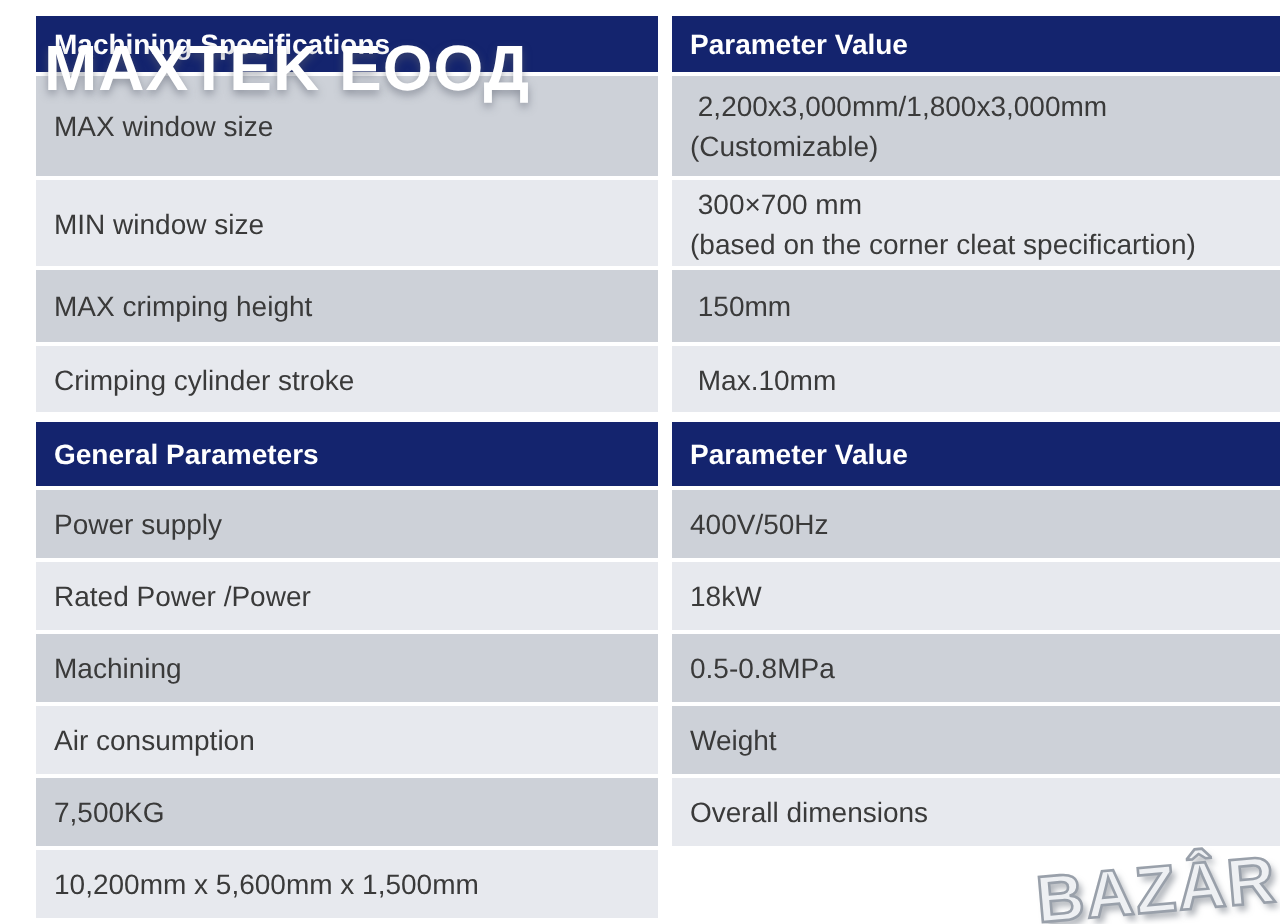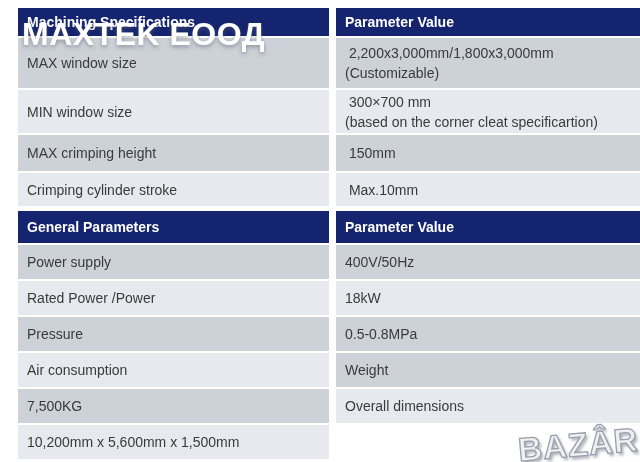--- a/index.html
+++ b/index.html
@@ -108,21 +108,21 @@
   <div class="spec-table" id="table-general">
     <div class="hcell">General Parameters</div>
     <div class="hcell">Parameter Value</div>
 
     <div class="cell dark">Power supply</div>
     <div class="cell dark value">400V/50Hz</div>
 
     <div class="cell light">Rated Power /Power</div>
     <div class="cell light value">18kW</div>
 
-    <div class="cell dark">Pressure</div>
+    <div class="cell dark">Machining</div>
     <div class="cell dark value">0.5-0.8MPa</div>
 
     <div class="cell light">Air consumption</div>
 
     <div class="cell dark">Weight</div>
     <div class="cell dark value">7,500KG</div>
 
     <div class="cell light">Overall dimensions</div>
     <div class="cell light value">10,200mm x 5,600mm x 1,500mm</div>
   </div>

